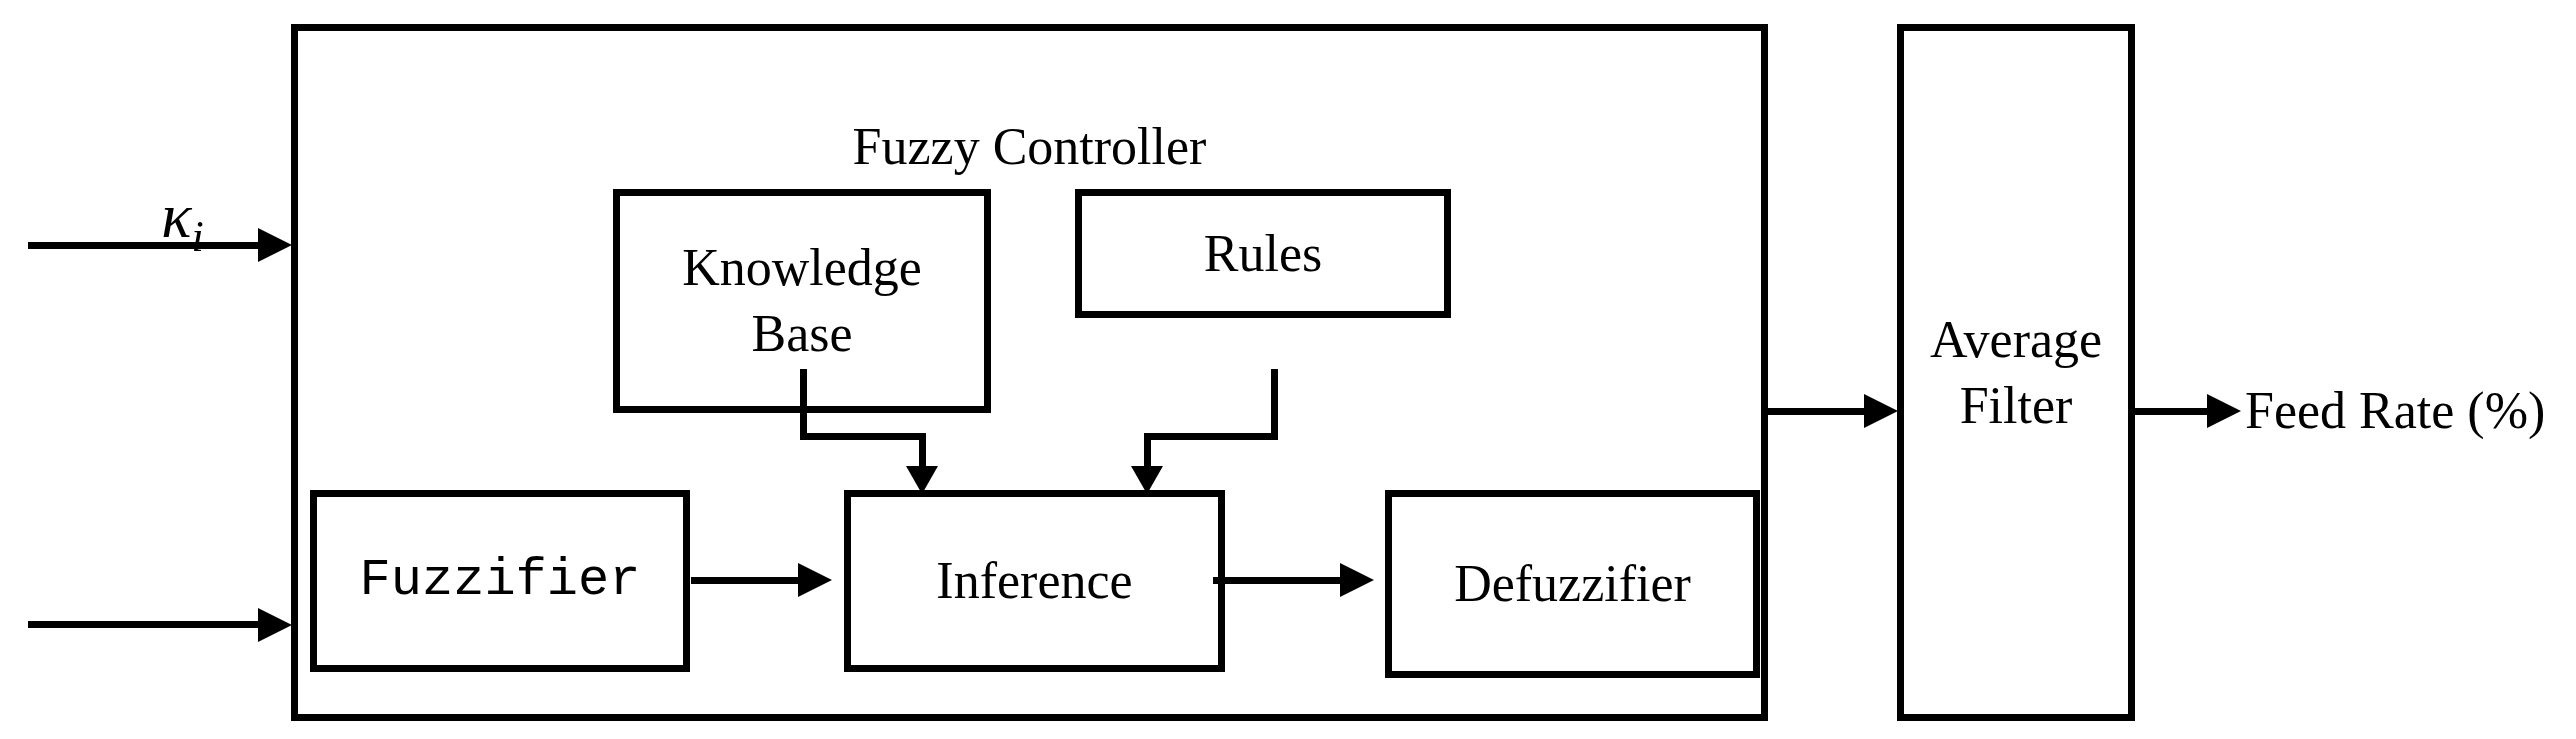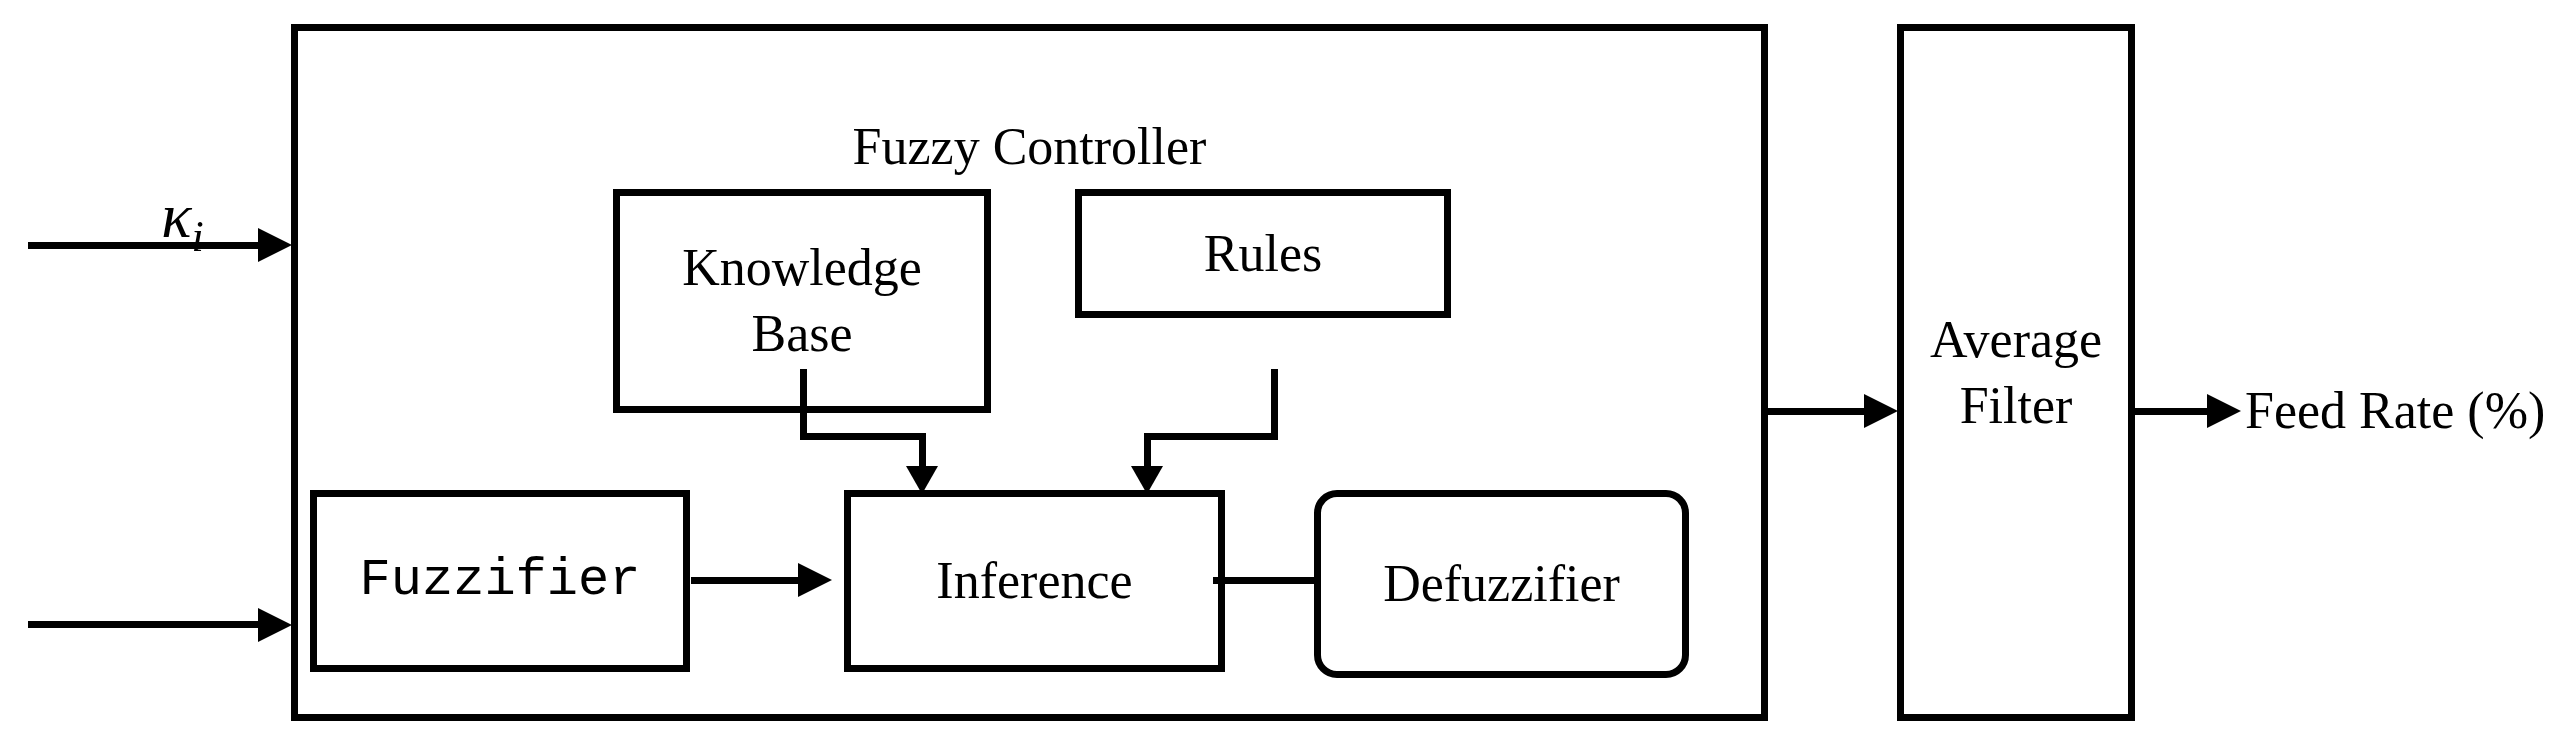--- a/index.html
+++ b/index.html
@@ -125,21 +125,21 @@
   <div class="hline" style="left:691px; top:577px; width:112px;"></div>
   <div class="arr-r" style="left:798px; top:563px;"></div>
 
   <div class="box" style="left:832px; top:490px; width:381px; height:182px;margin-left:12px;">
     <span class="lbl">Inference</span>
   </div>
 
   <div class="hline" style="left:1213px; top:577px; width:131px;"></div>
   <div class="arr-r" style="left:1340px; top:563px;"></div>
 
-  <div class="box" style="left:1314px; top:490px; width:375px; height:188px;border-radius:23px;">
+  <div class="box" style="left:1385px; top:490px; width:375px; height:188px;">
     <span class="lbl">Defuzzifier</span>
   </div>
 
   <div class="hline" style="left:1768px; top:408px; width:100px;"></div>
   <div class="arr-r" style="left:1864px; top:394px;"></div>
 
   <div class="box" style="left:1897px; top:24px; width:238px; height:697px;text-align:right;">
     <span class="lbl">Average</span>
     <span class="lbl">Filter</span>
   </div>

